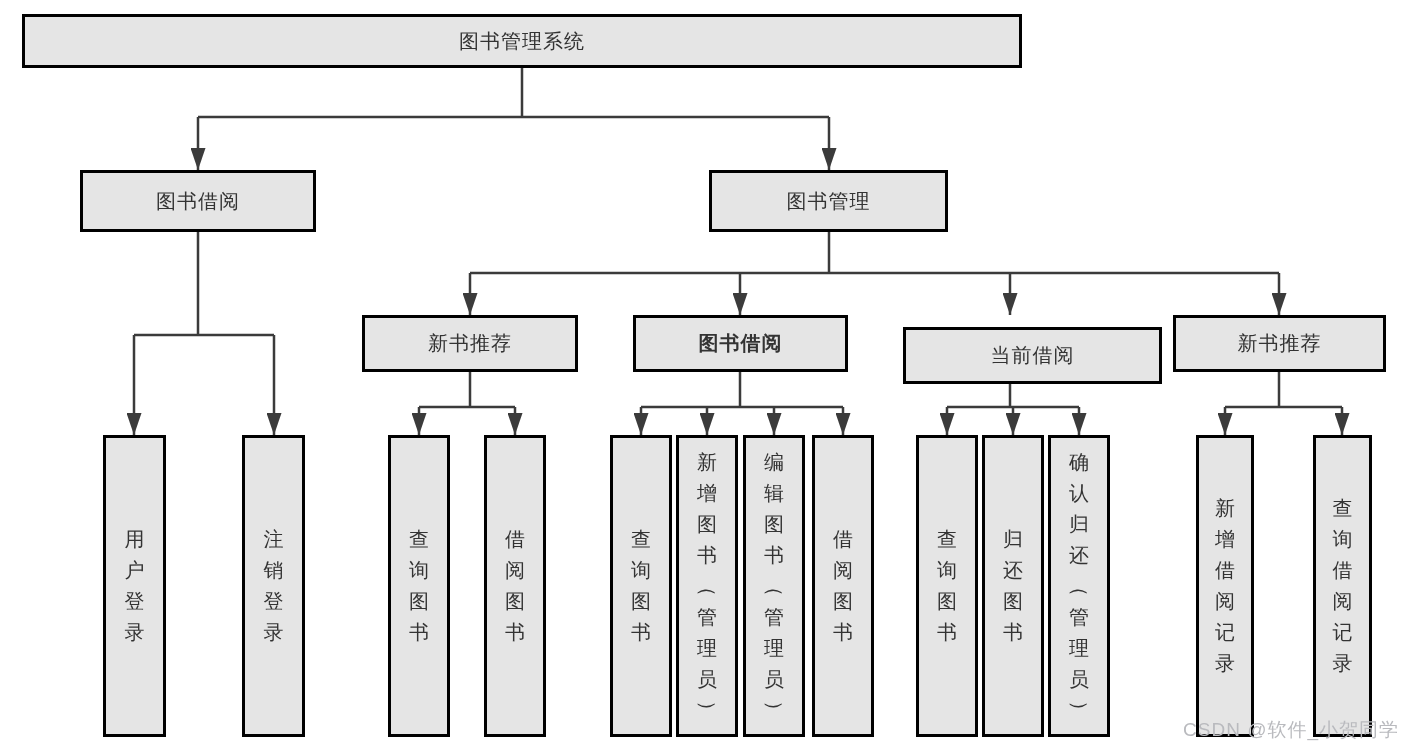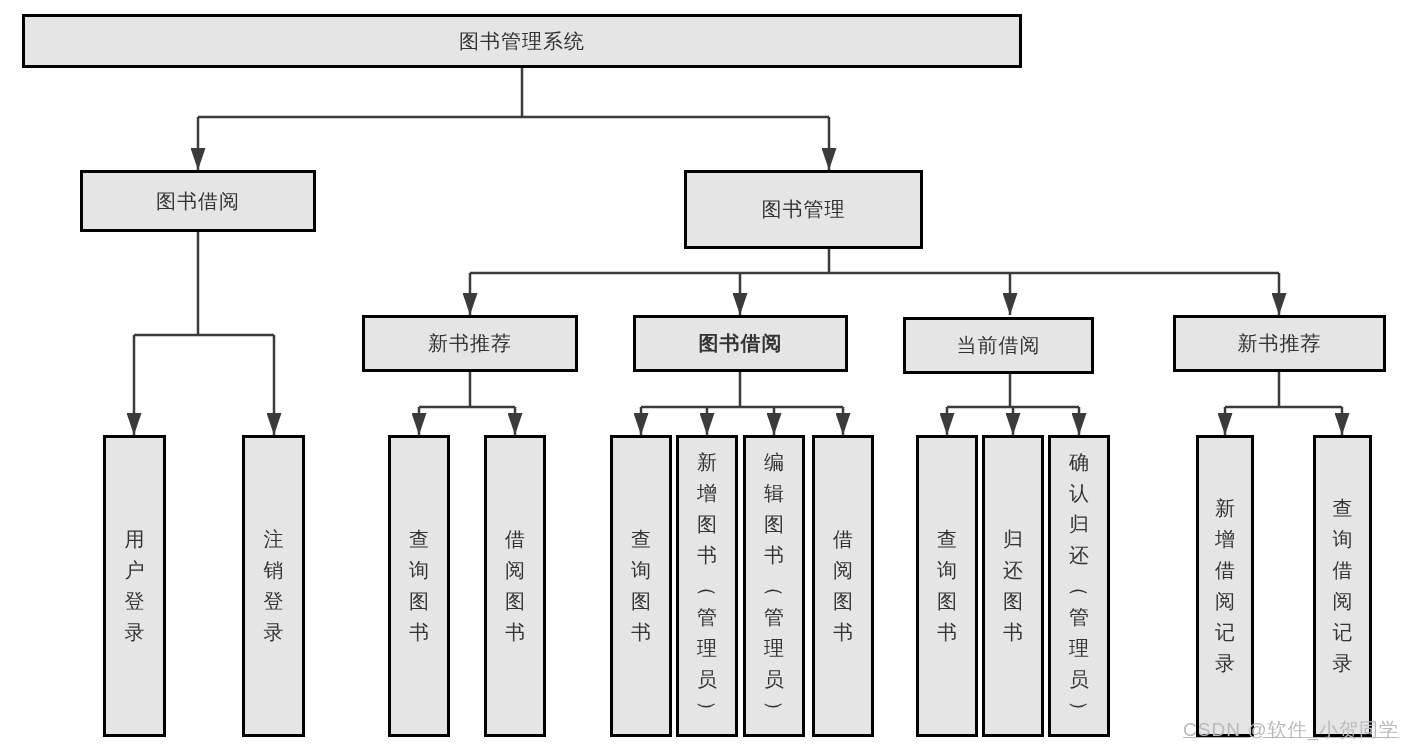--- a/index.html
+++ b/index.html
@@ -12,21 +12,21 @@
     position:absolute; box-sizing:border-box;
     border:3px solid #000000; background:#e5e5e5;
     display:flex; align-items:center; justify-content:center;
     font-size:20px; letter-spacing:1px; white-space:nowrap;
   }
   .leaf { flex-direction:column; letter-spacing:0; }
   .vchar { display:block; height:31px; line-height:31px; font-size:20px; text-align:center; }
   .vchar.rot { transform:rotate(90deg); }
   .watermark {
     position:absolute; right:6px; bottom:4px;
-    font-size:19px; color:#b9babe; letter-spacing:1px;text-decoration:underline;
+    font-size:19px; color:#b9babe; letter-spacing:1px;
   }
 </style>
 </head>
 <body>
 
 <div class="canvas">
 
   <svg class="connectors" viewBox="0 0 1405 747" xmlns="http://www.w3.org/2000/svg">
     <defs>
       <marker id="arrow" viewBox="0 0 22 15" refX="22" refY="7.5" markerUnits="userSpaceOnUse" markerWidth="22" markerHeight="15" orient="auto">
@@ -66,25 +66,25 @@
 
       <path d="M1279,372 V407 M1225,407 H1342"></path>
       <line x1="1225" y1="407" x2="1225" y2="435" marker-end="url(#arrow)"></line>
       <line x1="1342" y1="407" x2="1342" y2="435" marker-end="url(#arrow)"></line>
     </g>
   </svg>
 
   <div class="node" style="left:22px; top:14px; width:1000px; height:54px;">图书管理系统</div>
 
   <div class="node" style="left:80px; top:170px; width:236px; height:62px;">图书借阅</div>
-  <div class="node" style="left:684px; top:170px; width:239px; height:79px;">图书管理</div>
+  <div class="node" style="left:709px; top:170px; width:239px; height:62px;">图书管理</div>
 
   <div class="node" style="left:362px; top:315px; width:216px; height:57px;">新书推荐</div>
   <div class="node" style="left:633px; top:315px; width:215px; height:57px;font-weight:bold;">图书借阅</div>
-  <div class="node" style="left:903px; top:317px; width:191px; height:57px;">当前借阅</div>
+  <div class="node" style="left:903px; top:327px; width:259px; height:57px;">当前借阅</div>
   <div class="node" style="left:1173px; top:315px; width:213px; height:57px;">新书推荐</div>
 
   <div class="node leaf" style="left:103px; top:435px; width:63px; height:302px;">
       <span class="vchar">用</span>
       <span class="vchar">户</span>
       <span class="vchar">登</span>
       <span class="vchar">录</span>
     </div>
   <div class="node leaf" style="left:242px; top:435px; width:63px; height:302px;">
       <span class="vchar">注</span>

